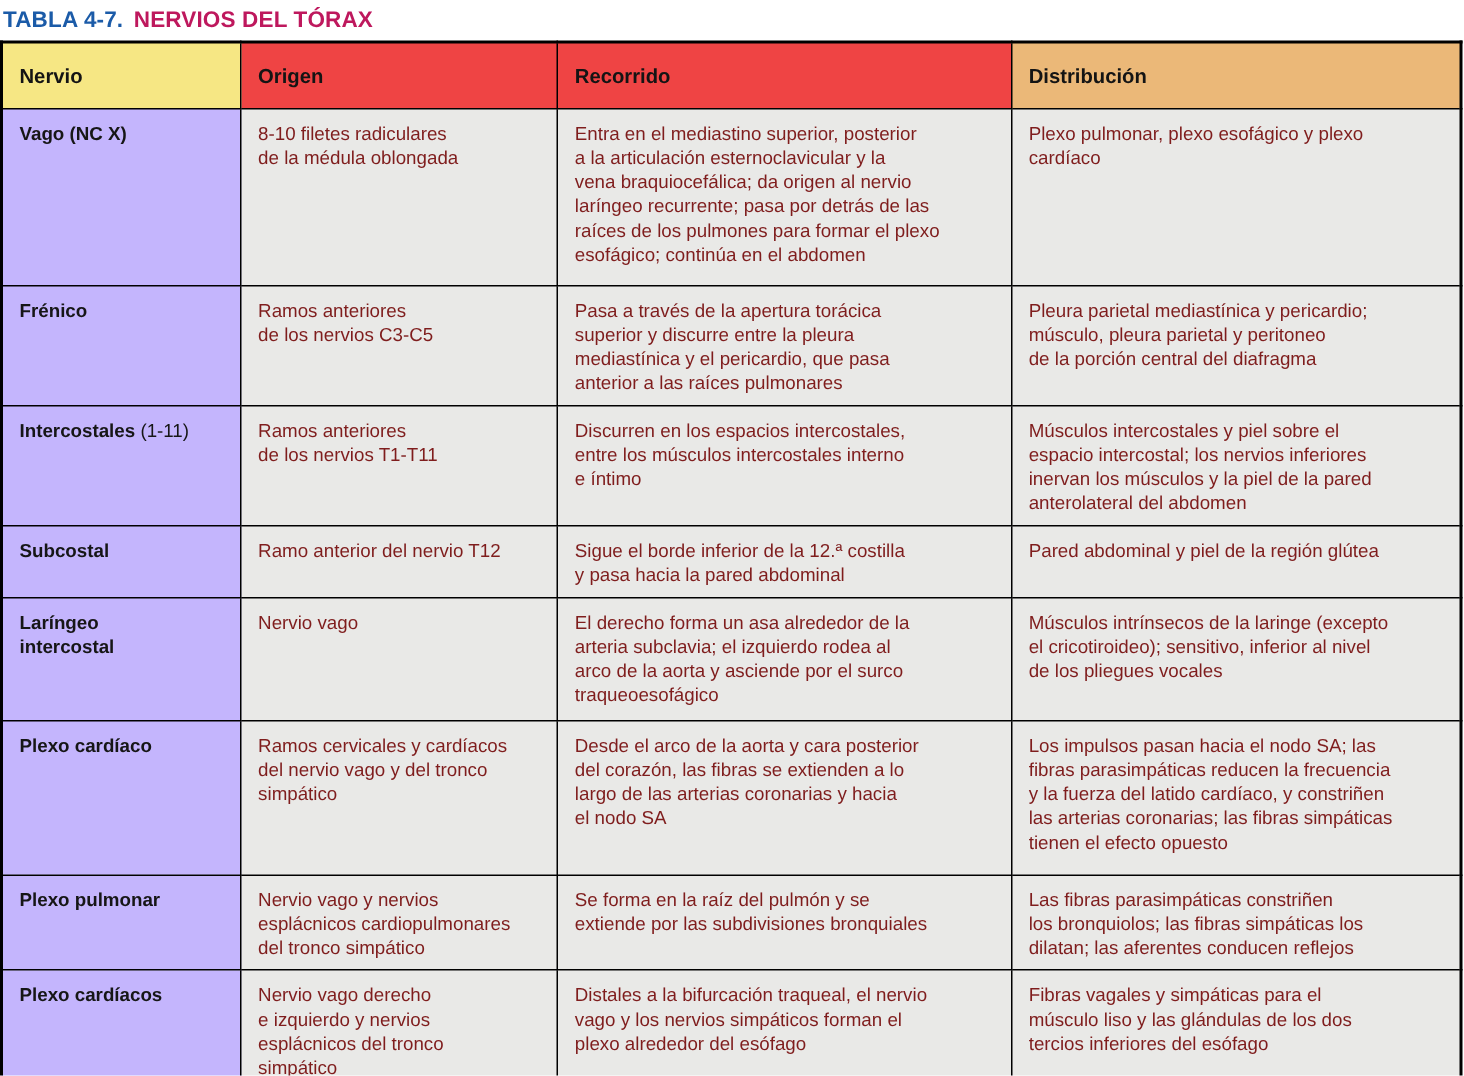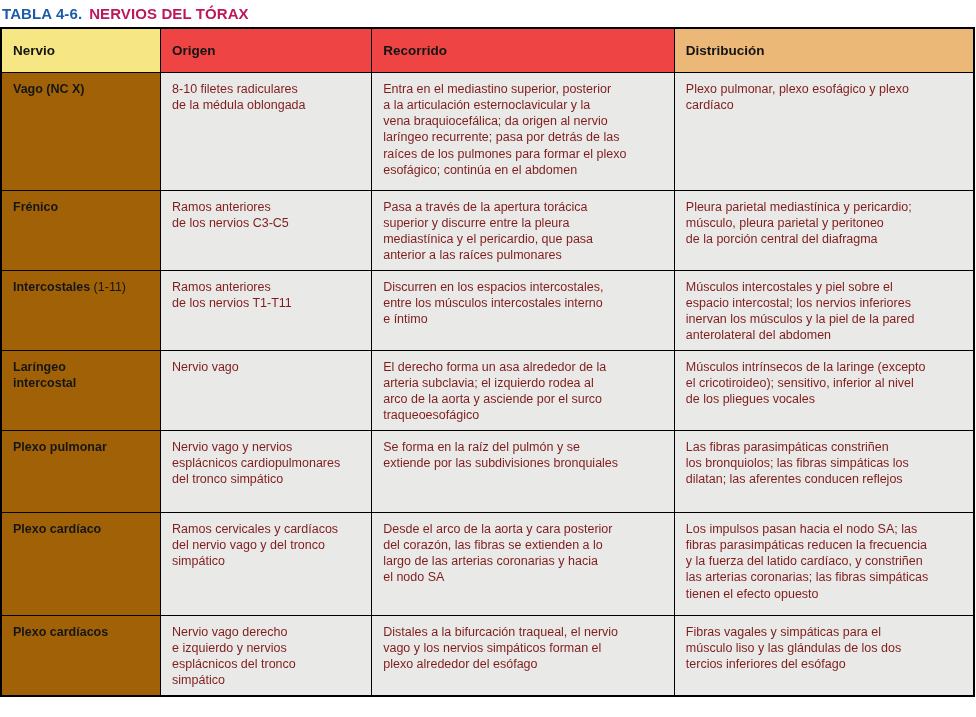--- a/index.html
+++ b/index.html
@@ -42,40 +42,40 @@
   th.h-recorrido    { background: #ef4444; margin-top: 42px; }
   th.h-distribucion { background: #ebb878; }
 
   td {
     vertical-align: top;
     font-size: 12.5px; line-height: 1.3; color: #7f1d1d;
     padding: 8px 10px 6px 11px;
     border: 1px solid #000;
     white-space: pre-line;
   }
-  td.c-nervio { background: #a16207; font-weight: bold; color: #161616; }
+  td.c-nervio { background: #c4b5fd; font-weight: bold; color: #161616; }
   td.c-body   { background: #e9e9e7; }
   .nnote { font-weight: normal; }
 
   tbody tr:nth-child(1) { height: 118px; }
   tbody tr:nth-child(2) { height: 80px; }
   tbody tr:nth-child(3) { height: 79px; }
   tbody tr:nth-child(4) { height: 48px; }
   tbody tr:nth-child(5) { height: 82px; }
   tbody tr:nth-child(6) { height: 103px; }
   tbody tr:nth-child(7) { height: 62px; }
   tbody tr:nth-child(8) { height: 85px; }
 </style>
 </head>
 <body>
 
 <div class="page">
 
   <div class="title-bar">
-    <span class="title-label">TABLA 4-6.</span><span class="title-text">NERVIOS DEL TÓRAX</span>
+    <span class="title-label">TABLA 4-7.</span><span class="title-text">NERVIOS DEL TÓRAX</span>
   </div>
 
   <table class="nerve-table">
     <colgroup>
       <col class="w-nervio">
         <col class="w-origen">
         <col class="w-recorrido">
         <col class="w-distribucion">
     </colgroup>
     <thead>
@@ -118,56 +118,63 @@
 de los nervios T1-T11</td>
         <td class="c-body">Discurren en los espacios intercostales,
 entre los músculos intercostales interno
 e íntimo</td>
         <td class="c-body">Músculos intercostales y piel sobre el
 espacio intercostal; los nervios inferiores
 inervan los músculos y la piel de la pared
 anterolateral del abdomen</td>
       </tr>
       <tr>
+        <td class="c-nervio"><span>Subcostal</span><span class="nnote"></span></td>
+        <td class="c-body">Ramo anterior del nervio T12</td>
+        <td class="c-body">Sigue el borde inferior de la 12.ª costilla
+y pasa hacia la pared abdominal</td>
+        <td class="c-body">Pared abdominal y piel de la región glútea</td>
+      </tr>
+      <tr>
         <td class="c-nervio"><span>Laríngeo
 intercostal</span><span class="nnote"></span></td>
         <td class="c-body">Nervio vago</td>
         <td class="c-body">El derecho forma un asa alrededor de la
 arteria subclavia; el izquierdo rodea al
 arco de la aorta y asciende por el surco
 traqueoesofágico</td>
         <td class="c-body">Músculos intrínsecos de la laringe (excepto
 el cricotiroideo); sensitivo, inferior al nivel
 de los pliegues vocales</td>
-      </tr>
-      <tr>
-        <td class="c-nervio"><span>Plexo pulmonar</span><span class="nnote"></span></td>
-        <td class="c-body">Nervio vago y nervios
-esplácnicos cardiopulmonares
-del tronco simpático</td>
-        <td class="c-body">Se forma en la raíz del pulmón y se
-extiende por las subdivisiones bronquiales</td>
-        <td class="c-body">Las fibras parasimpáticas constriñen
-los bronquiolos; las fibras simpáticas los
-dilatan; las aferentes conducen reflejos</td>
       </tr>
       <tr>
         <td class="c-nervio"><span>Plexo cardíaco</span><span class="nnote"></span></td>
         <td class="c-body">Ramos cervicales y cardíacos
 del nervio vago y del tronco
 simpático</td>
         <td class="c-body">Desde el arco de la aorta y cara posterior
 del corazón, las fibras se extienden a lo
 largo de las arterias coronarias y hacia
 el nodo SA</td>
         <td class="c-body">Los impulsos pasan hacia el nodo SA; las
 fibras parasimpáticas reducen la frecuencia
 y la fuerza del latido cardíaco, y constriñen
 las arterias coronarias; las fibras simpáticas
 tienen el efecto opuesto</td>
+      </tr>
+      <tr>
+        <td class="c-nervio"><span>Plexo pulmonar</span><span class="nnote"></span></td>
+        <td class="c-body">Nervio vago y nervios
+esplácnicos cardiopulmonares
+del tronco simpático</td>
+        <td class="c-body">Se forma en la raíz del pulmón y se
+extiende por las subdivisiones bronquiales</td>
+        <td class="c-body">Las fibras parasimpáticas constriñen
+los bronquiolos; las fibras simpáticas los
+dilatan; las aferentes conducen reflejos</td>
       </tr>
       <tr>
         <td class="c-nervio"><span>Plexo cardíacos</span><span class="nnote"></span></td>
         <td class="c-body">Nervio vago derecho
 e izquierdo y nervios
 esplácnicos del tronco
 simpático</td>
         <td class="c-body">Distales a la bifurcación traqueal, el nervio
 vago y los nervios simpáticos forman el
 plexo alrededor del esófago</td>

